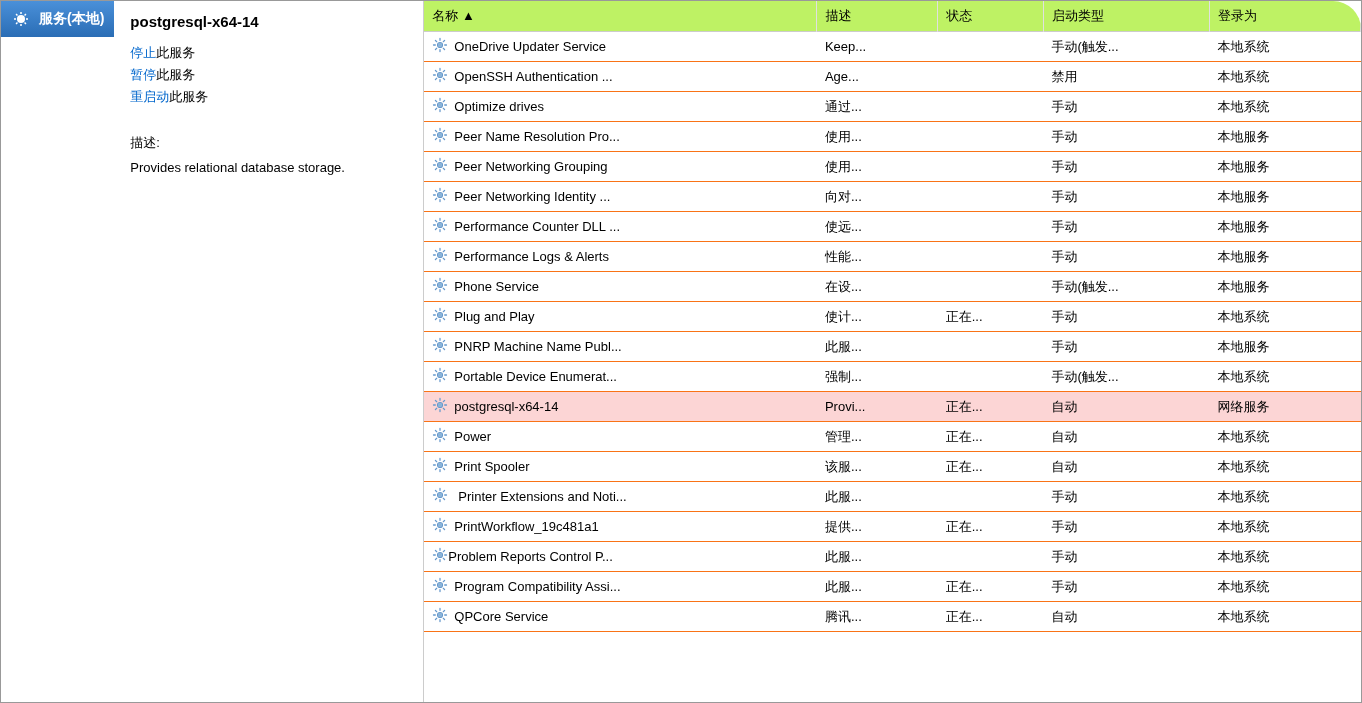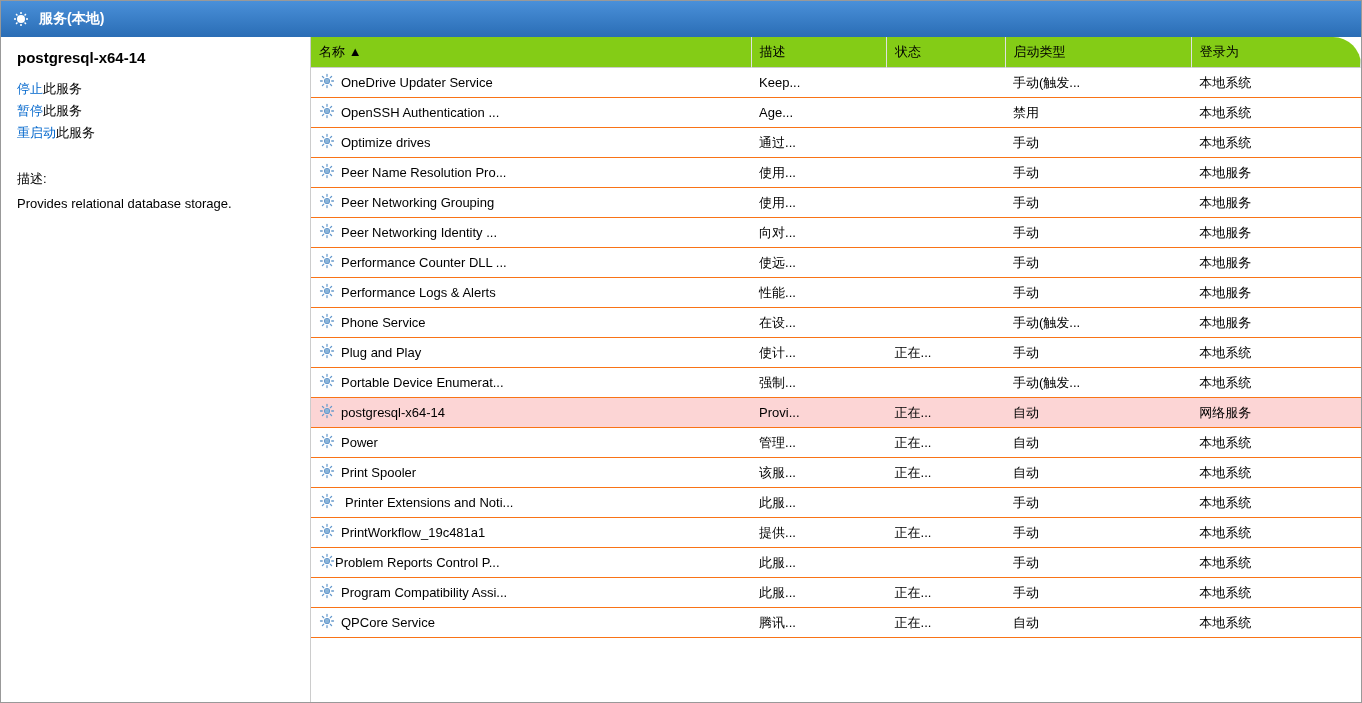--- a/index.html
+++ b/index.html
@@ -10,21 +10,21 @@
       width: 1362px;
       height: 703px;
       overflow: hidden;
     }
     .window {
       width: 1362px;
       height: 703px;
       background: #fff;
       border: 1px solid #999;
       display: flex;
-      flex-direction: column;
+      flex-direction: row;
     }
     .title-bar {
       background: linear-gradient(to bottom, #4a90d9, #2a6db5);
       height: 36px;
       display: flex;
       align-items: center;
       padding: 0 10px;
       color: white;
       font-size: 14px;
       font-weight: bold;
@@ -86,21 +86,21 @@
       display: flex;
       flex-direction: column;
       position: relative;
     }
     .services-table {
       width: 100%;
       border-collapse: collapse;
       font-size: 13px;
     }
     .services-table thead tr {
-      background: #84cc16;
+      background: #bef264;
       border-bottom: 1px solid #ccc;
     }
     .services-table thead th {
       text-align: left;
       padding: 6px 8px;
       font-weight: normal;
       color: #000;
       border-right: 1px solid #e0e0e0;
       white-space: nowrap;
       cursor: pointer;
@@ -322,20 +322,34 @@
                 <td class="col-startup">手动</td>
                 <td class="col-login">本地系统</td>
               </tr>
               <tr>
                 <td class="col-name" style="display: flex; align-items: center; gap: 6px;">
                   <span><svg width="16" height="16" viewBox="0 0 16 16" fill="none">
     <circle cx="8" cy="8" r="2.5" stroke="#6699cc" stroke-width="1.2" fill="#aac4e8"></circle>
     <path d="M8 1.5v1.8M8 12.7v1.8M1.5 8h1.8M12.7 8h1.8M3.4 3.4l1.27 1.27M11.33 11.33l1.27 1.27M3.4 12.6l1.27-1.27M11.33 4.67l1.27-1.27" stroke="#6699cc" stroke-width="1.3" stroke-linecap="round"></path>
     <circle cx="8" cy="8" r="2" fill="#8ab4d8"></circle>
   </svg></span>
+                  <span>PNRP Machine Name Publ...</span>
+                </td>
+                <td class="col-desc">此服...</td>
+                <td class="col-status"></td>
+                <td class="col-startup">手动</td>
+                <td class="col-login">本地服务</td>
+              </tr>
+              <tr>
+                <td class="col-name" style="display: flex; align-items: center; gap: 6px;">
+                  <span><svg width="16" height="16" viewBox="0 0 16 16" fill="none">
+    <circle cx="8" cy="8" r="2.5" stroke="#6699cc" stroke-width="1.2" fill="#aac4e8"></circle>
+    <path d="M8 1.5v1.8M8 12.7v1.8M1.5 8h1.8M12.7 8h1.8M3.4 3.4l1.27 1.27M11.33 11.33l1.27 1.27M3.4 12.6l1.27-1.27M11.33 4.67l1.27-1.27" stroke="#6699cc" stroke-width="1.3" stroke-linecap="round"></path>
+    <circle cx="8" cy="8" r="2" fill="#8ab4d8"></circle>
+  </svg></span>
                   <span>Portable Device Enumerat...</span>
                 </td>
                 <td class="col-desc">强制...</td>
                 <td class="col-status"></td>
                 <td class="col-startup">手动(触发...</td>
                 <td class="col-login">本地系统</td>
               </tr>
               <tr class="selected">
                 <td class="col-name" style="display: flex; align-items: center; gap: 6px;">
                   <span><svg width="16" height="16" viewBox="0 0 16 16" fill="none">

